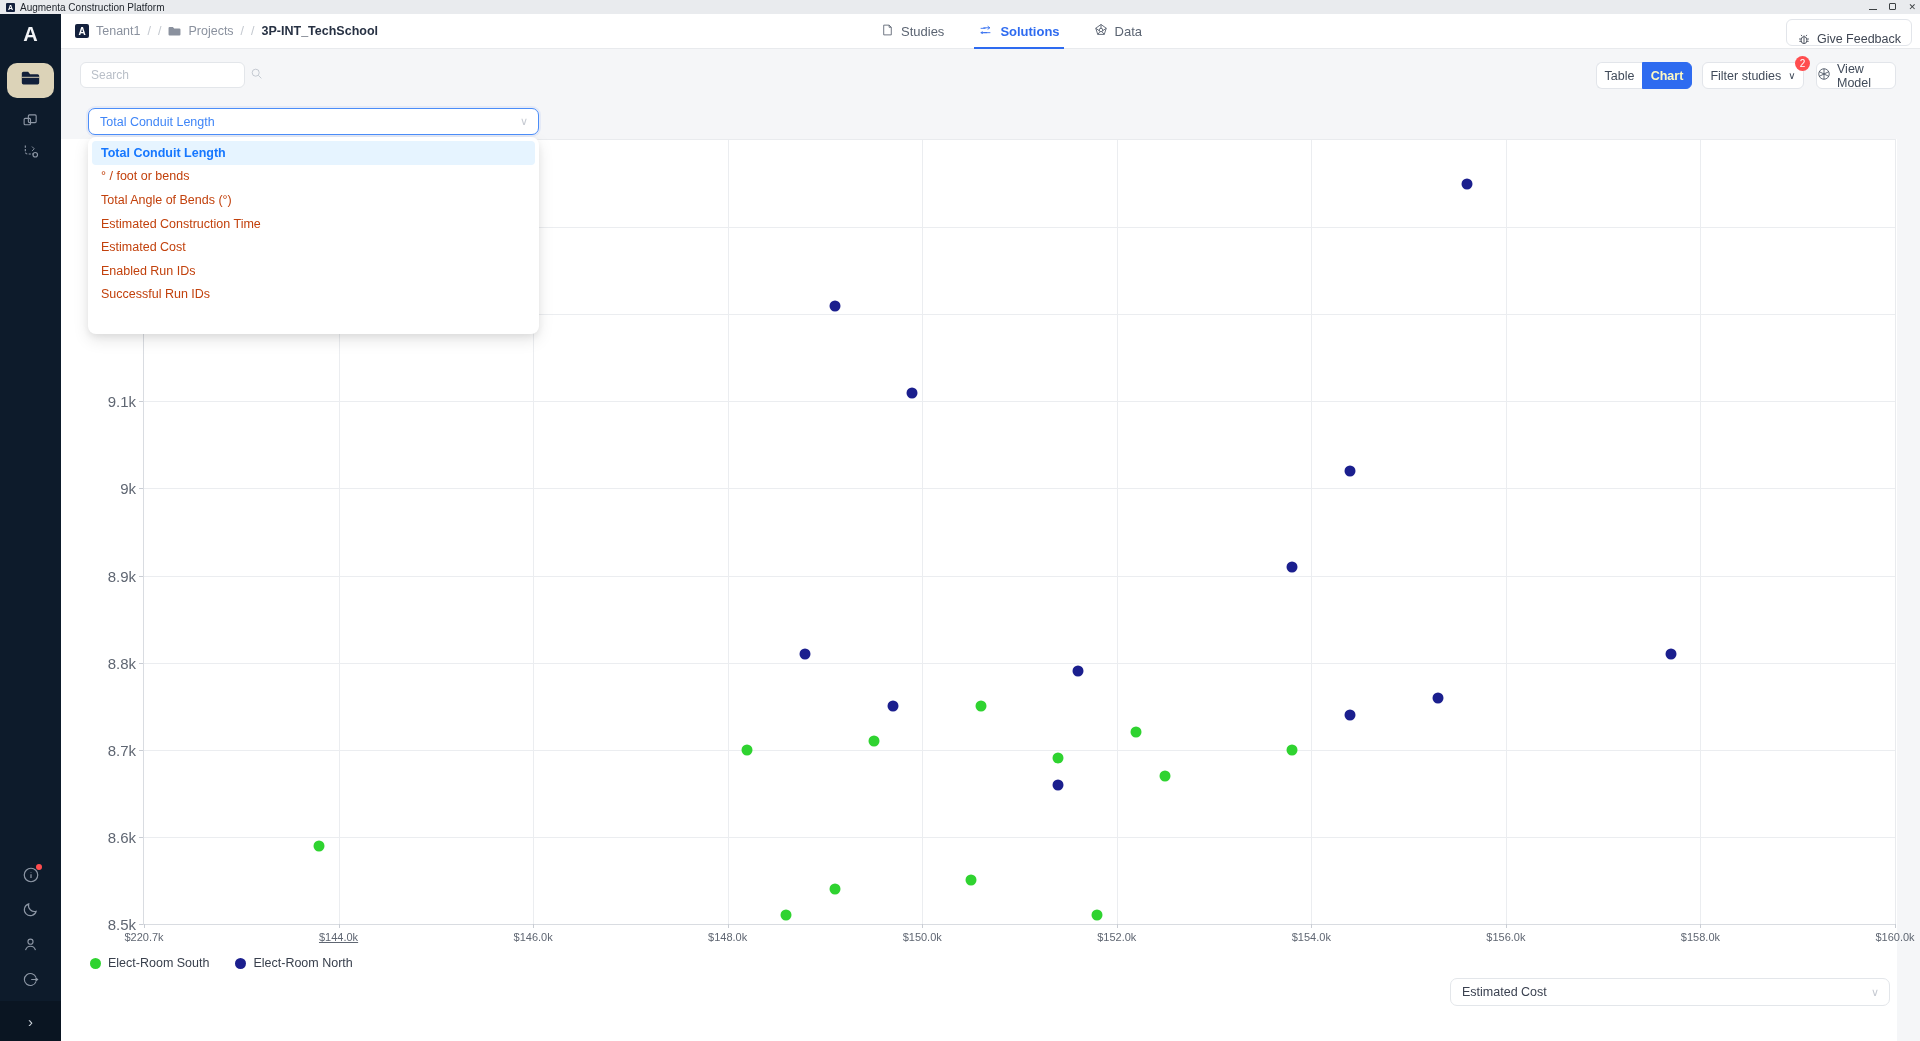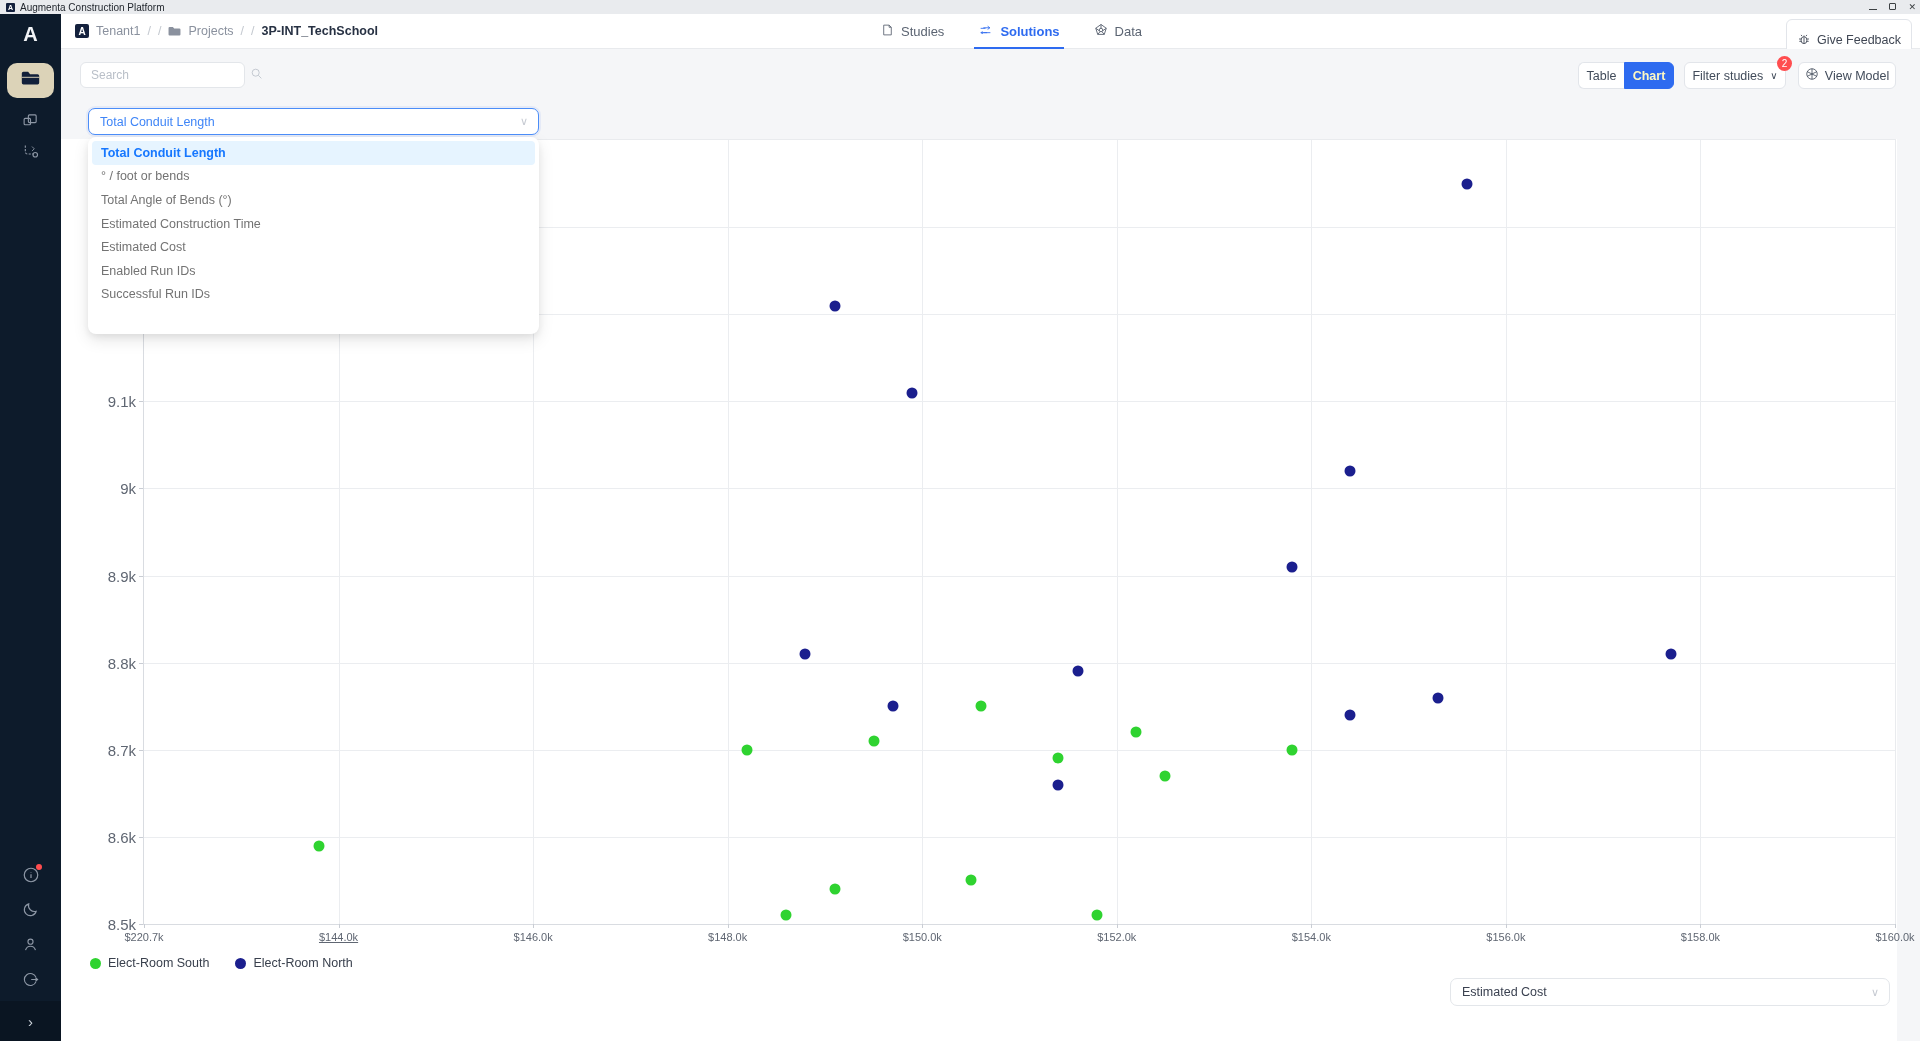--- a/index.html
+++ b/index.html
@@ -37,22 +37,22 @@
     border-radius:2px; display:flex; align-items:center; justify-content:center; }
   .crumb-sep { color:#c3c8cf; }
   .crumb-current { color:#273143; font-weight:700; }
   .crumb-folder svg { fill:#8a919e; display:block; }
   .tabs { position:absolute; left:820px; top:0; height:35px; display:flex; gap:34px; }
   .tab { display:flex; align-items:center; gap:7px; font-size:13px; color:#5b6472; height:35px; position:relative; cursor:pointer; }
   .tab svg { stroke:#5b6472; fill:none; stroke-width:1.6; }
   .tab.active { color:#2e6bf0; font-weight:700; }
   .tab.active svg { stroke:#2e6bf0; }
   .tab.active::after { content:""; position:absolute; left:-4px; right:-4px; bottom:0; height:2px; background:#2e6bf0; }
-  .feedback-btn { position:absolute; right:8px; top:5px; height:42px; padding:12px 10px; background:#fff;
-    border:1px solid #e2e5ea; border-radius:6px; display:flex; align-items:center; gap:6px;
+  .feedback-btn { position:absolute; right:8px; top:5px; height:27px; padding:12px 10px; background:#fff;
+    border:1px solid #e2e5ea; border-radius:6px; display:flex; gap:6px;
     font-size:12.5px; color:#3f4653; cursor:pointer; }
   .feedback-btn svg { stroke:#3f4653; fill:none; stroke-width:1.5; }
 
   
   .main { position:absolute; left:61px; top:49px; width:1859px; height:992px; background:#f5f6f8; }
   .chart-card { position:absolute; left:0; top:90px; width:1836px; height:902px; background:#fff; }
 
   .search-box { position:absolute; left:19px; top:13px; width:165px; height:26px; background:#fff;
     border:1px solid #e3e6ea; border-radius:6px; display:flex; align-items:center; }
   .search-box input { border:none; outline:none; flex:1; font-size:12px; color:#444; padding:0 4px 0 10px;
@@ -62,33 +62,33 @@
 
   .toolbar-right { position:absolute; right:24px; top:13px; height:27px; display:flex; align-items:center; }
   .btn { height:27px; background:#fff; border:1px solid #e2e5ea; font-size:12.5px; color:#414b5a;
     display:flex; align-items:center; justify-content:center; cursor:pointer; }
   .btn-table { width:46px; border-radius:6px 0 0 6px; border-right:none; }
   .btn-chart { width:50px; border-radius:0 6px 6px 0; background:#2e6bf0; border-color:#2e6bf0; color:#fef9c3; font-weight:600; }
   .btn-filter { width:102px; margin-left:10px; border-radius:6px; gap:7px; position:relative; }
   .btn-filter .chev { font-size:10px; color:#414b5a; }
   .filter-badge { position:absolute; right:-7px; top:-7px; min-width:15px; height:15px; border-radius:8px;
     background:#ff4d4f; color:#fff; font-size:10px; display:flex; align-items:center; justify-content:center; padding:0 4px; }
-  .btn-viewmodel { width:98px; margin-left:12px; border-radius:6px; gap:6px; }
+  .btn-viewmodel { width:80px; margin-left:12px; border-radius:6px; gap:6px; }
   .btn-viewmodel svg { stroke:#414b5a; fill:none; stroke-width:1.4; }
 
   
   .metric-select { position:absolute; left:27px; top:59px; width:451px; height:27px; background:#fff;
     border:1.5px solid #4b8df8; border-radius:7px; display:flex; align-items:center; z-index:30;
     box-shadow:0 0 0 2px rgba(46,107,240,.08); cursor:pointer; }
   .metric-select .val { flex:1; font-size:12.5px; color:#3f85f7; padding-left:11px; }
   .metric-select .chev { color:#c6cad2; font-size:11px; margin-right:10px; }
   .menu { position:absolute; left:27px; top:88px; width:451px; height:197px; background:#fff; border-radius:8px;
     box-shadow:0 6px 16px rgba(0,0,0,.10), 0 3px 6px rgba(0,0,0,.06); z-index:20; padding:4px; }
   .menu-item { height:23.6px; display:flex; align-items:center; padding-left:9px; font-size:12.5px;
-    color:#737373; border-radius:4px; cursor:pointer; }
+    color:#c2410c; border-radius:4px; cursor:pointer; }
   .menu-item.selected { background:#e6f4ff; color:#1677ff; font-weight:700; }
 
   
   .plot { position:absolute; left:82px; top:90px; width:1753px; height:786px; background:#fff;
     border-left:1px solid #d9dce1; border-bottom:1px solid #d9dce1;
     border-top:1px solid #e9ebee; border-right:1px solid #e9ebee; }
   .gl-v { position:absolute; top:0; bottom:0; width:1px; background:#ebedf0; }
   .gl-h { position:absolute; left:0; right:0; height:1px; background:#ebedf0; }
   .tick-x { position:absolute; width:1px; height:4px; background:#c9cdd4; top:100%; }
   .tick-y { position:absolute; height:1px; width:4px; background:#c9cdd4; left:-5px; }

